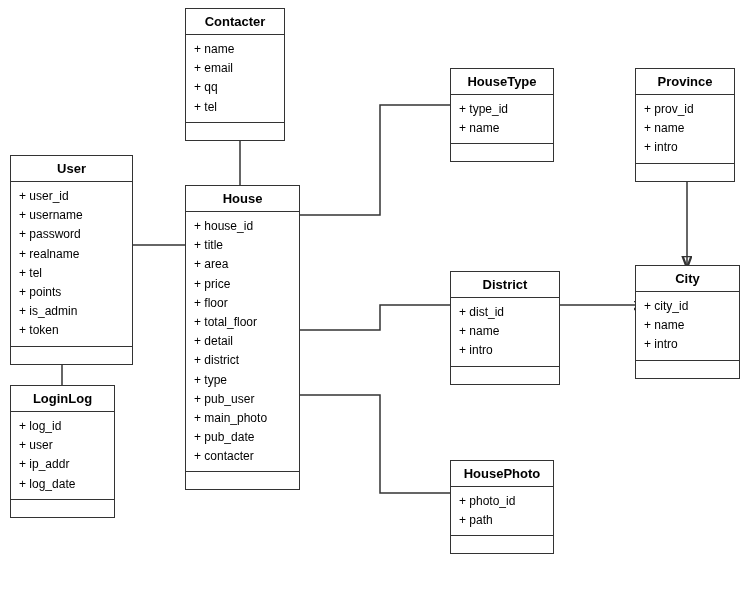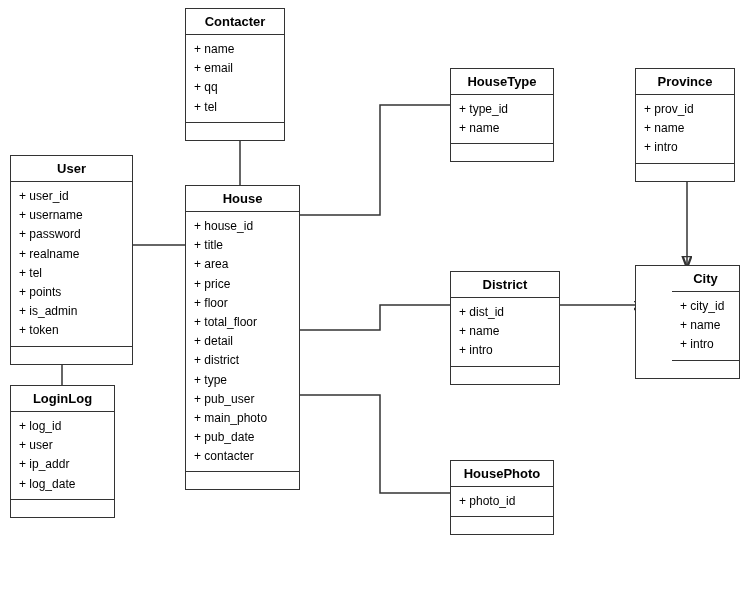--- a/index.html
+++ b/index.html
@@ -171,31 +171,32 @@
   <div class="entity" style="left:450px; top:265px; width:110px;margin-top:6px;">
     <div class="entity-header">District</div>
     <div class="entity-body">
       <div class="attr">+ dist_id</div>
       <div class="attr">+ name</div>
       <div class="attr">+ intro</div>
     </div>
     <div class="entity-footer"></div>
   </div>
 
-  <div class="entity" style="left:635px; top:265px; width:105px;padding-left:36px;">
+  <div class="entity" style="left:635px; top:265px; width:105px;">
     <div class="entity-header">City</div>
     <div class="entity-body">
       <div class="attr">+ city_id</div>
       <div class="attr">+ name</div>
       <div class="attr">+ intro</div>
     </div>
     <div class="entity-footer"></div>
   </div>
 
   <div class="entity" style="left:450px; top:460px; width:104px;">
     <div class="entity-header">HousePhoto</div>
     <div class="entity-body">
       <div class="attr">+ photo_id</div>
+      <div class="attr">+ path</div>
     </div>
     <div class="entity-footer"></div>
   </div>
 
 </div>
 
 </body></html>

